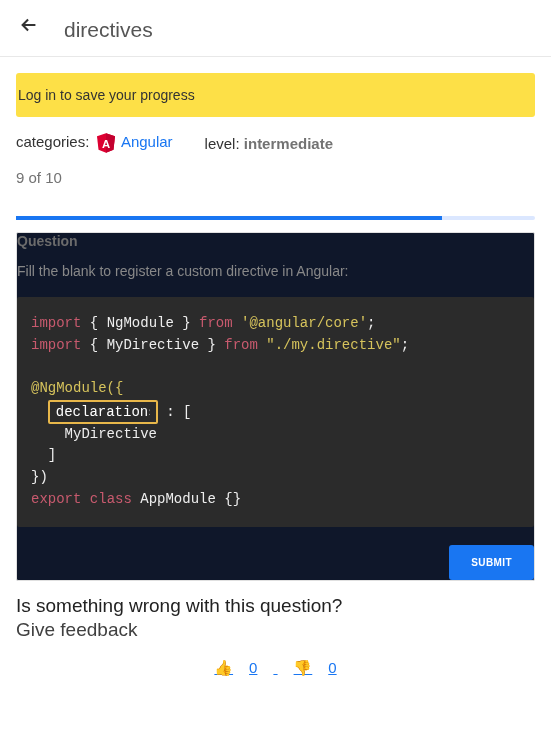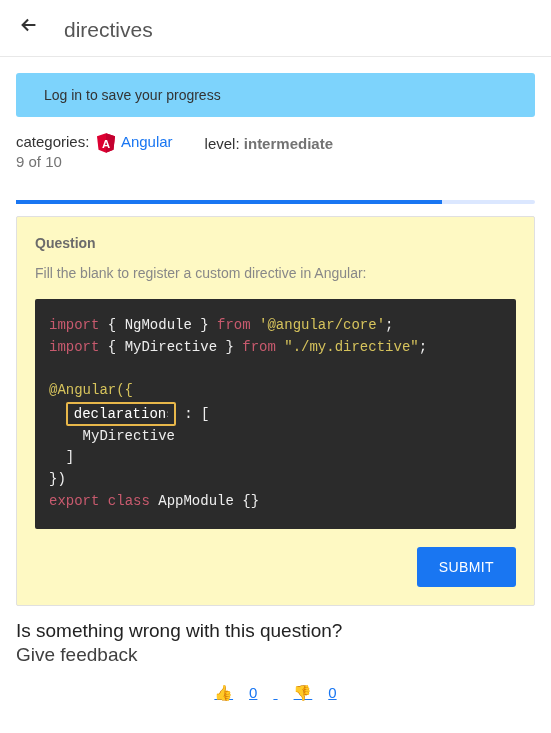--- a/index.html
+++ b/index.html
@@ -1,39 +1,39 @@
 <!DOCTYPE html>
 <html><head>
 <meta charset="utf-8">
 <style>
 * { box-sizing: border-box; margin: 0; padding: 0; }
 body { font-family: Arial, Helvetica, sans-serif; background: #fff; width: 551px; }
 .header { display: flex; align-items: flex-end; padding: 14px 18px; border-bottom: 1px solid #e8e8e8; }
 .back-arrow { font-size: 22px; color: #333; cursor: pointer; margin-right: 24px; }
 .title { font-size: 21px; color: #555; }
 .content { padding: 16px; }
-.login-banner { background: #7dd3fc; color: #333; padding: 14px 28px; border-radius: 3px; font-size: 14px; margin-bottom: 16px; }
-.meta-row { display: flex; gap: 32px; align-items: center; font-size: 15px; color: #333; }
+.login-banner { background: #fde047; color: #333; padding: 14px 2px; border-radius: 3px; font-size: 14px; margin-bottom: 16px; }
+.meta-row { display: flex; gap: 32px; align-items: center; margin-bottom: 16px; font-size: 15px; color: #333; }
 .angular-badge { display: inline-flex; align-items: center; justify-content: center; width: 18px; height: 20px; margin-right: 3px; margin-left: 3px; vertical-align: middle; }
 .cat-link { color: #1976f2; text-decoration: none; }
 .level-val { color: #737373; font-weight: bold; }
 .progress-text { font-size: 15px; color: #737373; margin-bottom: 4px; padding: 0 0 10px 0; }
 .progress-bar { height: 4px; background: #dbe7ff; border-radius: 2px; margin: 0 -16px 12px -16px; }
 .progress-fill { height: 100%; background: #1976f2; width: 82%; }
-.card { border: 1px solid #e0e0e0; border-radius: 2px; padding: 18px; background: #fef9c3; }
+.card { border: 1px solid #e0e0e0; border-radius: 2px; background: #0f172a; }
 .q-label { color: #6b6b6b; font-weight: bold; font-size: 14px; margin-bottom: 14px; }
 .q-text { color: #888; font-size: 14px; margin-bottom: 18px; }
 .code-block { background: #2b2b2b; color: #ddd; padding: 16px 14px; border-radius: 2px; font-family: "Courier New", monospace; font-size: 14px; line-height: 1.55; white-space: pre; overflow: hidden; }
 .k-red { color: #c85a6e; }
 .k-yellow { color: #d6c35c; }
 .k-white { color: #eee; }
 .k-func { color: #d6c35c; }
 .blank-input { display: inline-block; border: 2px solid #e8b74a; border-radius: 2px; background: transparent; color: #fff; font-family: inherit; font-size: 14px; padding: 2px 6px; width: 110px; outline: none; }
 .submit-row { display: flex; justify-content: flex-end; margin-top: 18px; }
-.submit-btn { background: #1976f2; color: #fff; border: none; padding: 12px 22px; font-size: 14px; font-weight: normal; border-radius: 3px; cursor: pointer; letter-spacing: 0.4px; text-align: right; }
+.submit-btn { background: #1976f2; color: #fff; border: none; padding: 12px 22px; font-size: 10px; font-weight: bold; border-radius: 3px; cursor: pointer; letter-spacing: 0.4px; text-align: right; }
 .feedback-block { margin-top: 14px; font-size: 19px; color: #222; }
 .feedback-link { color: #404040; text-decoration: none; display: block; margin-top: 2px; }
 .votes { text-align: center; margin-top: 18px; color: #1976f2; font-size: 15px; text-decoration: underline; }
 .votes span { margin: 0 8px; }
 .thumb { color: #1976f2; margin-right: 2px; }
 </style>
 </head>
 <body>
 
 <div class="header">
@@ -74,21 +74,21 @@
 </div>
 
 <div class="content" style="padding-top:0;">
   <div class="card">
     <div class="q-label">Question</div>
     <div class="q-text">Fill the blank to register a custom directive in Angular:</div>
 
     <div class="code-block"><span class="k-red">import</span><span class="k-white"> { NgModule } </span><span class="k-red">from</span><span class="k-yellow"> '@angular/core'</span><span class="k-white">;</span>
 <span class="k-red">import</span><span class="k-white"> { MyDirective } </span><span class="k-red">from</span><span class="k-yellow"> "./my.directive"</span><span class="k-white">;</span>
 
-<span class="k-func">@Angular({</span>
+<span class="k-func">@NgModule({</span>
 <span class="k-white">  </span><input class="blank-input" value="declarations" style=""><span class="k-white"> : [</span>
 <span class="k-white">    MyDirective</span>
 <span class="k-white">  ]</span>
 <span class="k-white">})</span>
 <span class="k-red">export</span><span class="k-red"> class</span><span class="k-white"> AppModule {}</span></div>
 
     <div class="submit-row">
       <button class="submit-btn">SUBMIT</button>
     </div>
   </div>

